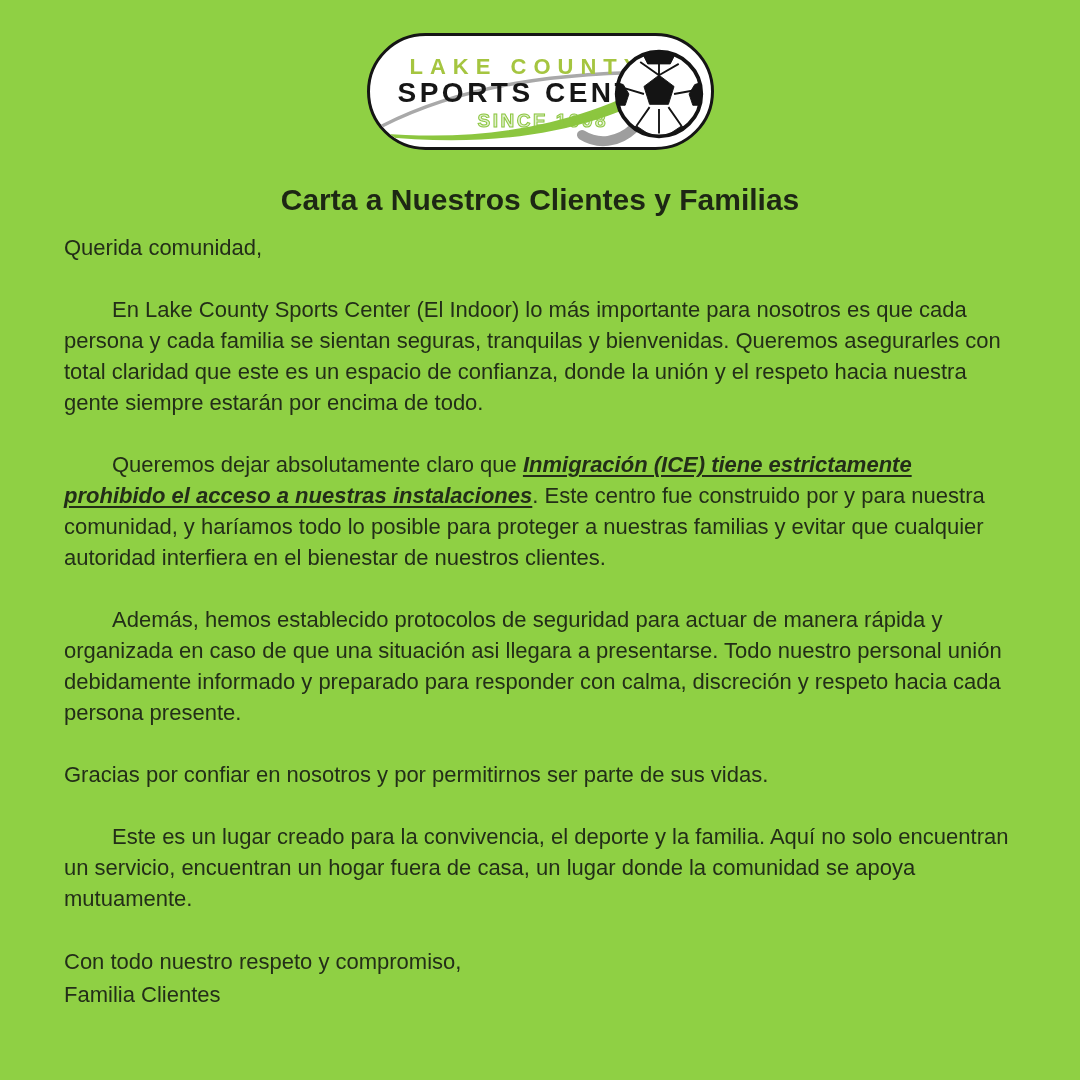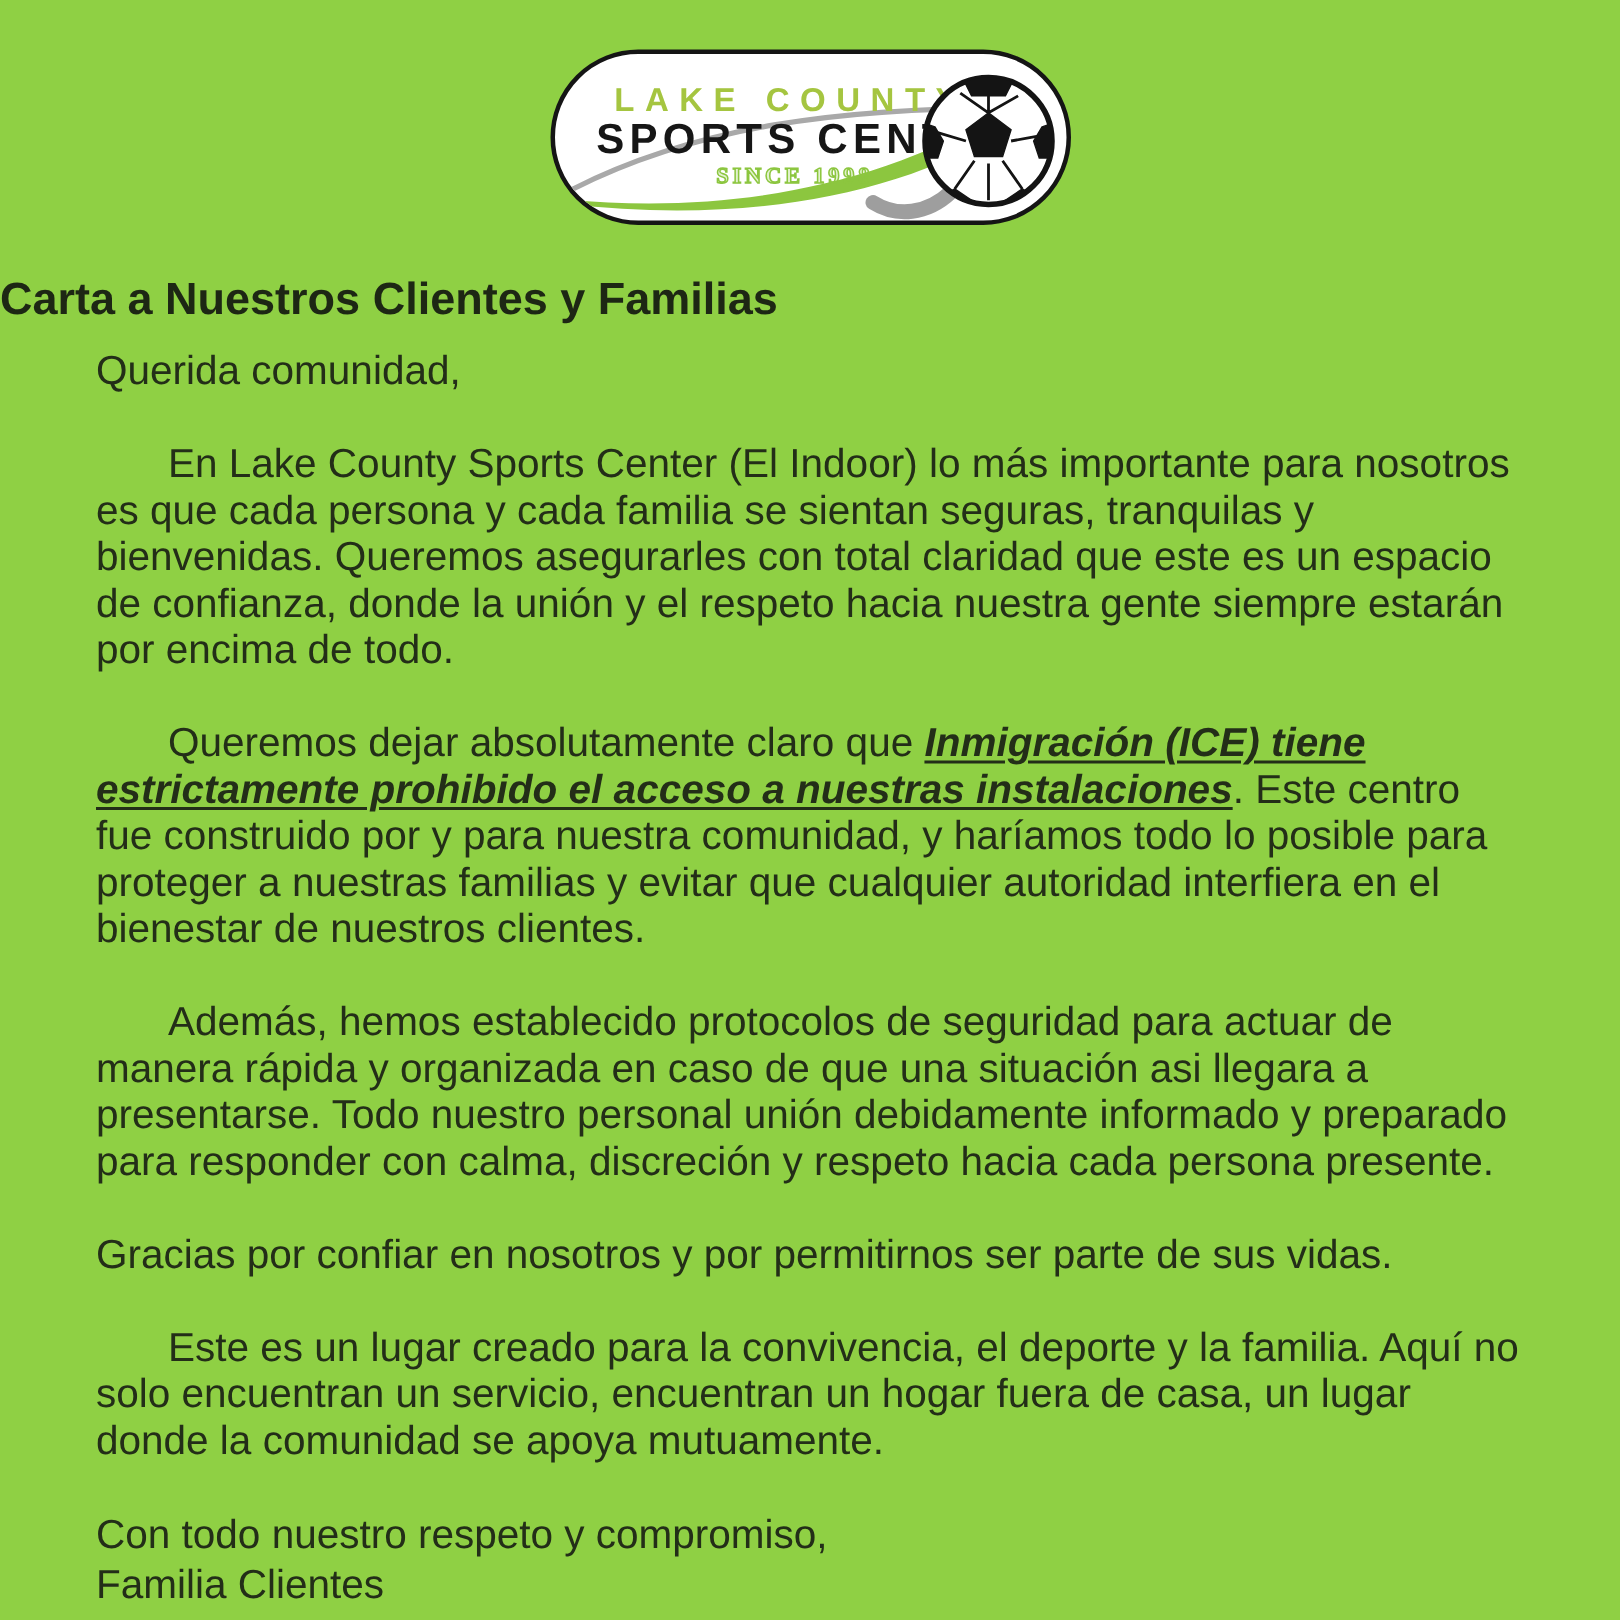--- a/index.html
+++ b/index.html
@@ -29,41 +29,41 @@
     font-size: 22px; font-weight: bold; letter-spacing: 7px;
     color: #A5C540; white-space: nowrap;
   }
   .logo-line2 {
     position: absolute; left: 28px; top: 41px;
     font-size: 28px; font-weight: bold; letter-spacing: 3.5px;
     color: #161616; white-space: nowrap;
   }
   .logo-tagline {
     position: absolute; left: 108px; top: 74px;
-    font-size: 15px; font-weight: bold; letter-spacing: 2.5px;
+    font-size: 19px; font-weight: bold; letter-spacing: 2.5px;
     color: rgba(140,198,63,0.25);
     -webkit-text-stroke: 1px #8CC63F;
     white-space: nowrap;
-    font-family: Liberation Serif, serif;
   }
   .ball {
     position: absolute; right: 5px; top: 11px;
     width: 94px; height: 94px;
   }
 
   
   .title {
     margin-top: 33px;
+    text-align: center;
     font-size: 30px;
     font-weight: bold;
     color: #1d2714;
   }
   .letter {
     padding: 0 64px;
-    font-size: 27px;
+    font-size: 22px;
     line-height: 31px;
   }
   .salutation { margin-top: 15px; }
   .para { margin-top: 31px; }
   .para.indent { text-indent: 48px; }
   .emph {
     font-weight: bold;
     font-style: italic;
     text-decoration: underline;
     text-decoration-thickness: 2px;

